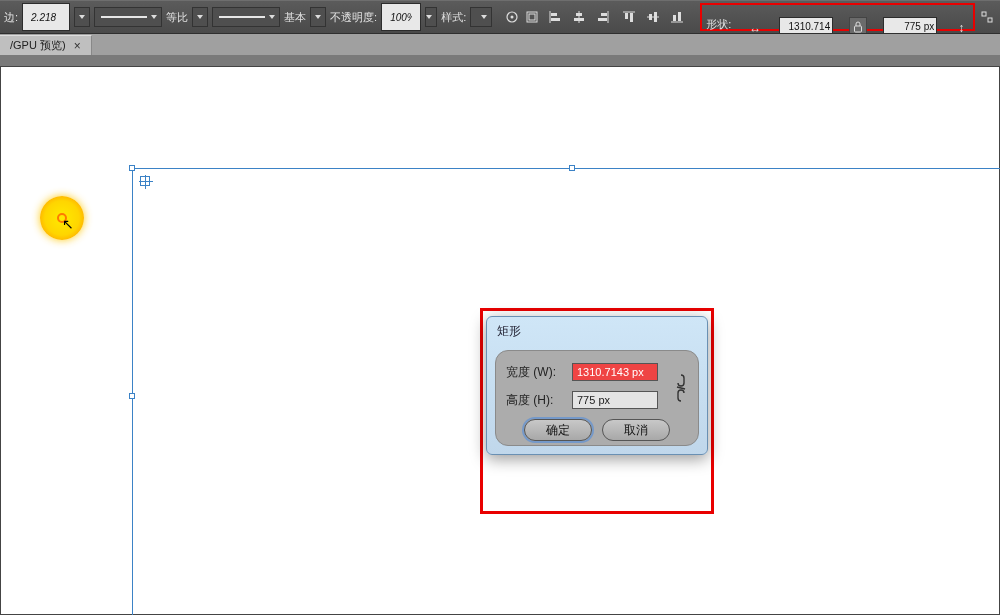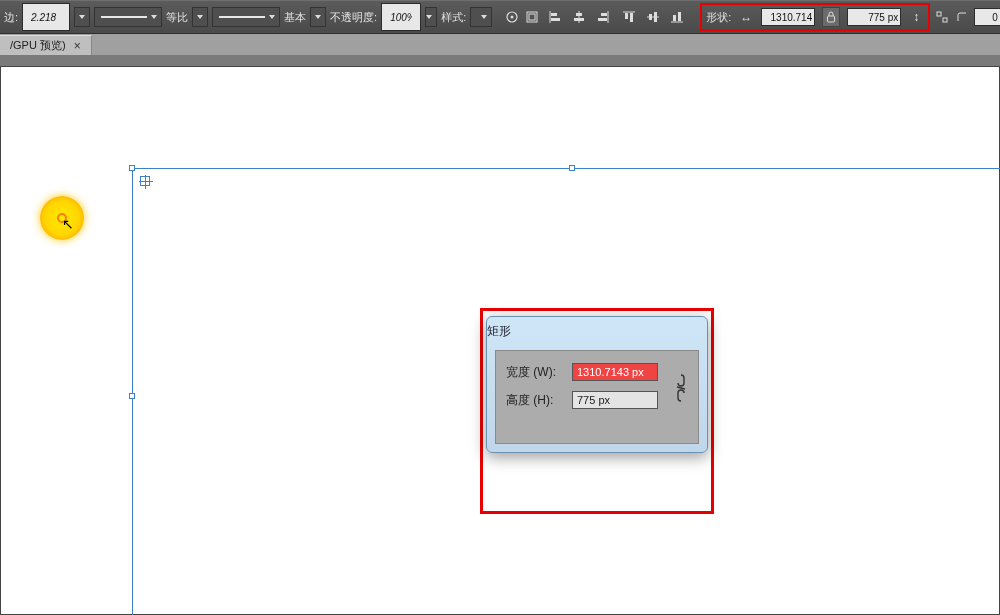--- a/index.html
+++ b/index.html
@@ -76,24 +76,24 @@
       justify-content: center;
       color: #e2e2e2;
       background: transparent;
       border: 1px solid transparent;
       font-size: 12px;
     }
     .align-group { display: flex; gap: 2px; }
 
     .shape-highlight {
       border: 2px solid #e90000;
-      padding: 2px 4px;
-      display: flex;
-      align-items: center;
-      gap: 7px;
+      padding: 12px 4px;
+      display: flex;
+      align-items: flex-start;
+      gap: 16px;
       height: 28px;
     }
     .dim-field {
       background: #e8e8e8;
       border: 1px solid #2c2c2c;
       height: 18px;
       width: 54px;
       font-size: 10px;
       padding: 0 2px;
       text-align: right;
@@ -222,30 +222,30 @@
     .rect-dialog {
       width: 222px;
       background: linear-gradient(#cfe6f7, #c0d7eb);
       border: 1px solid #6a90b3;
       border-radius: 6px;
       box-shadow: 0 4px 16px rgba(0,0,0,0.4);
       position: absolute;
       font-size: 12px;
     }
     .dialog-title {
-      padding: 6px 0;
+      padding: 6px 10px;
       color: #223;
       font-family: Liberation Serif, serif;
     }
     .dialog-body {
       margin: 4px 8px 8px 8px;
       background: #acacac;
       border: 1px solid #8a8a8a;
-      border-radius: 0;
-      padding: 12px 10px 24px 10px;
+      border-radius: 13px;
+      padding: 12px 10px 4px 10px;
       position: relative;
     }
     .field-row {
       display: flex;
       align-items: center;
       margin-bottom: 10px;
       gap: 4px;
     }
     .field-label { color: #222; min-width: 62px; }
     .field-input {
@@ -484,16 +484,20 @@
         <span class="field-label">高度 (H):</span>
         <input class="field-input plain" value="775 px" style="">
       </div>
       <div class="link-icon">
         <svg width="14" height="30" viewBox="0 0 14 30">
           <path d="M7 2 a3 3 0 0 1 3 3 v5 a3 3 0 0 1 -6 0" fill="none" stroke="#333" stroke-width="1.4"></path>
           <path d="M7 28 a3 3 0 0 1 -3 -3 v-5 a3 3 0 0 1 6 0" fill="none" stroke="#333" stroke-width="1.4"></path>
           <line x1="3" y1="14" x2="11" y2="16" stroke="#333" stroke-width="1.4"></line>
         </svg>
       </div>
+      <div class="dialog-buttons">
+        <div class="dlg-btn primary">确定</div>
+        <div class="dlg-btn">取消</div>
+      </div>
     </div>
   </div>
 
 </div>
 
 </body></html>

